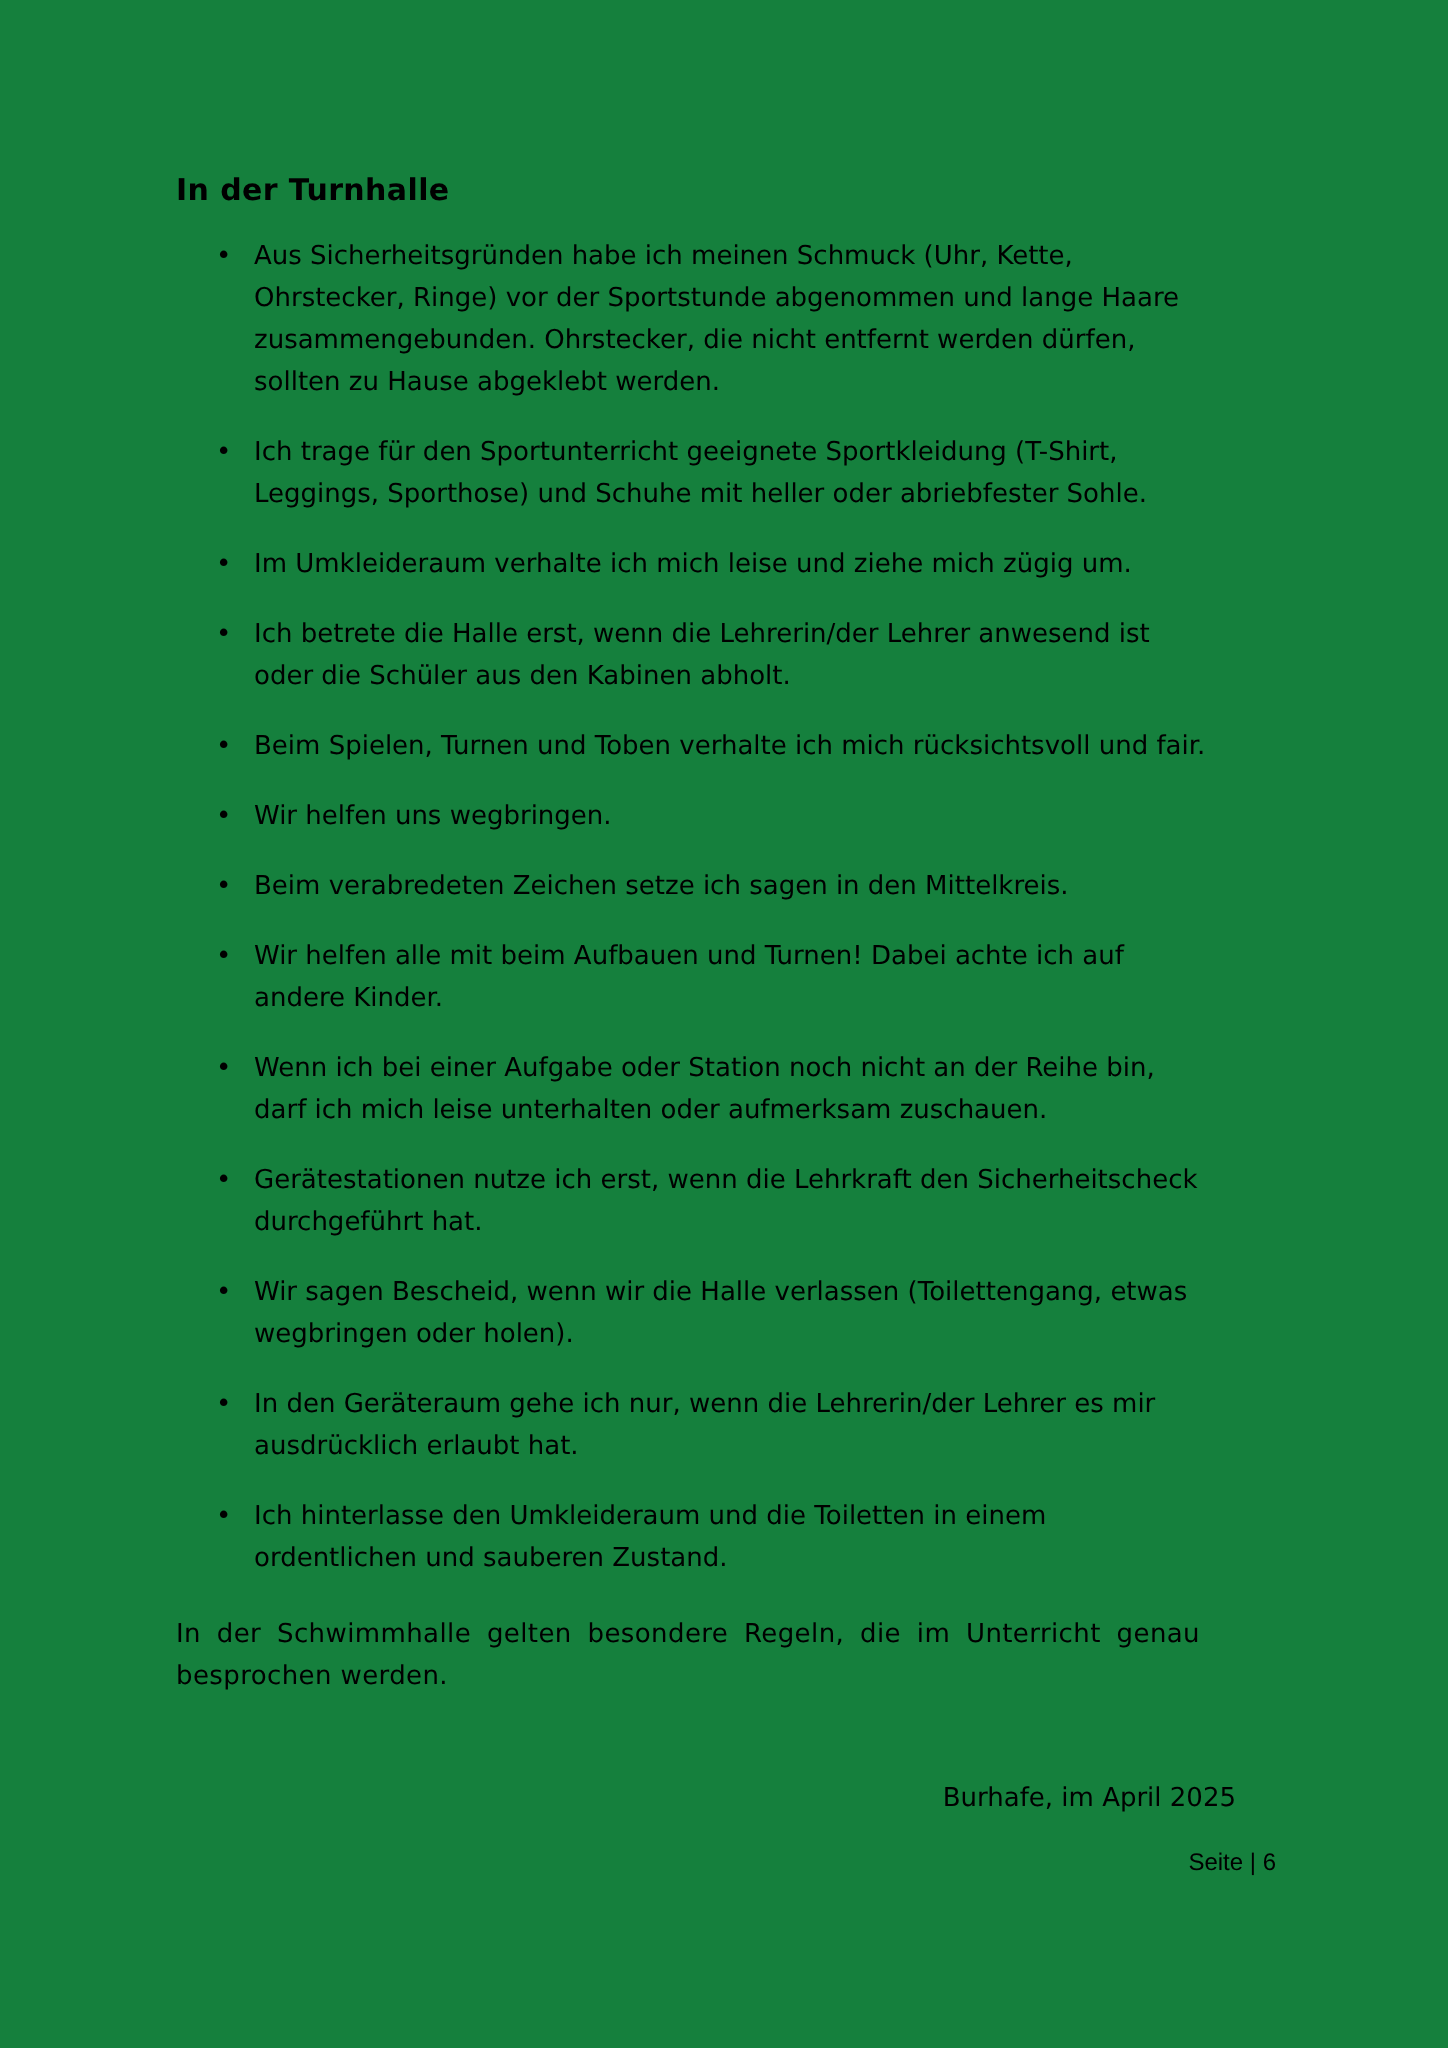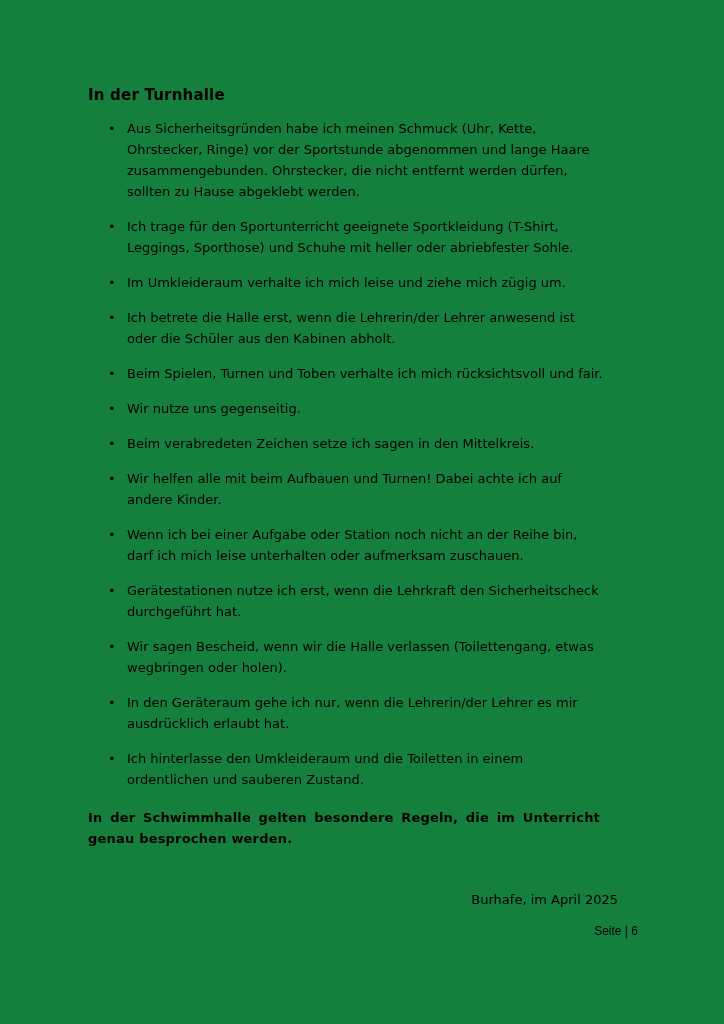--- a/index.html
+++ b/index.html
@@ -46,21 +46,21 @@
       left: 20px;
       top: 0;
       font-size: 13px;
       line-height: 21px;
     }
     .closing {
       margin-top: 17px;
       width: 512px;
       font-size: 13px;
       line-height: 21px;
-      font-weight: bold;
+      font-weight: normal;
       text-align: justify;
       letter-spacing: 0.2px;
     }
     .signature {
       margin-top: 40px;
       margin-right: 20px;
       font-size: 13px;
       line-height: 21px;
       text-align: right;
     }
@@ -95,21 +95,21 @@
     <li>
       <span class="bullet">•</span>
       <span>Ich betrete die Halle erst, wenn die Lehrerin/der Lehrer anwesend ist oder die Schüler aus den Kabinen abholt.</span>
     </li>
     <li>
       <span class="bullet">•</span>
       <span>Beim Spielen, Turnen und Toben verhalte ich mich rücksichtsvoll und fair.</span>
     </li>
     <li>
       <span class="bullet">•</span>
-      <span>Wir nutze uns gegenseitig.</span>
+      <span>Wir helfen uns wegbringen.</span>
     </li>
     <li>
       <span class="bullet">•</span>
       <span>Beim verabredeten Zeichen setze ich sagen in den Mittelkreis.</span>
     </li>
     <li>
       <span class="bullet">•</span>
       <span>Wir helfen alle mit beim Aufbauen und Turnen! Dabei achte ich auf andere Kinder.</span>
     </li>
     <li>

